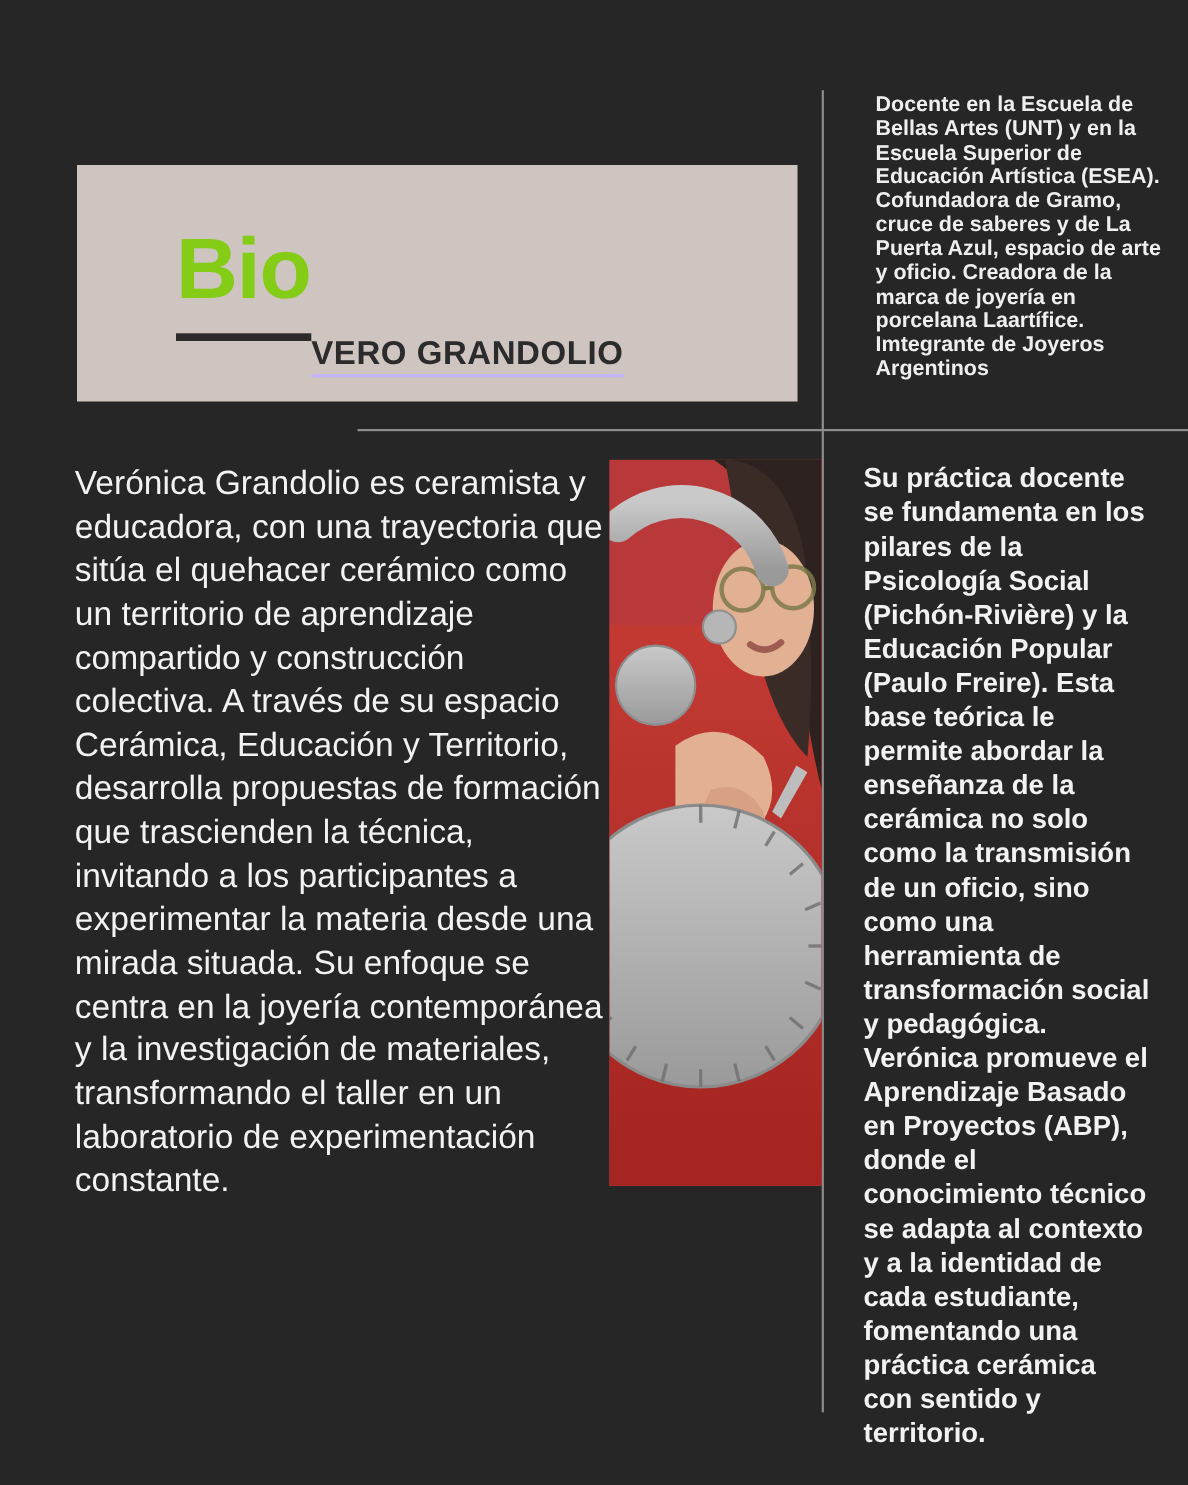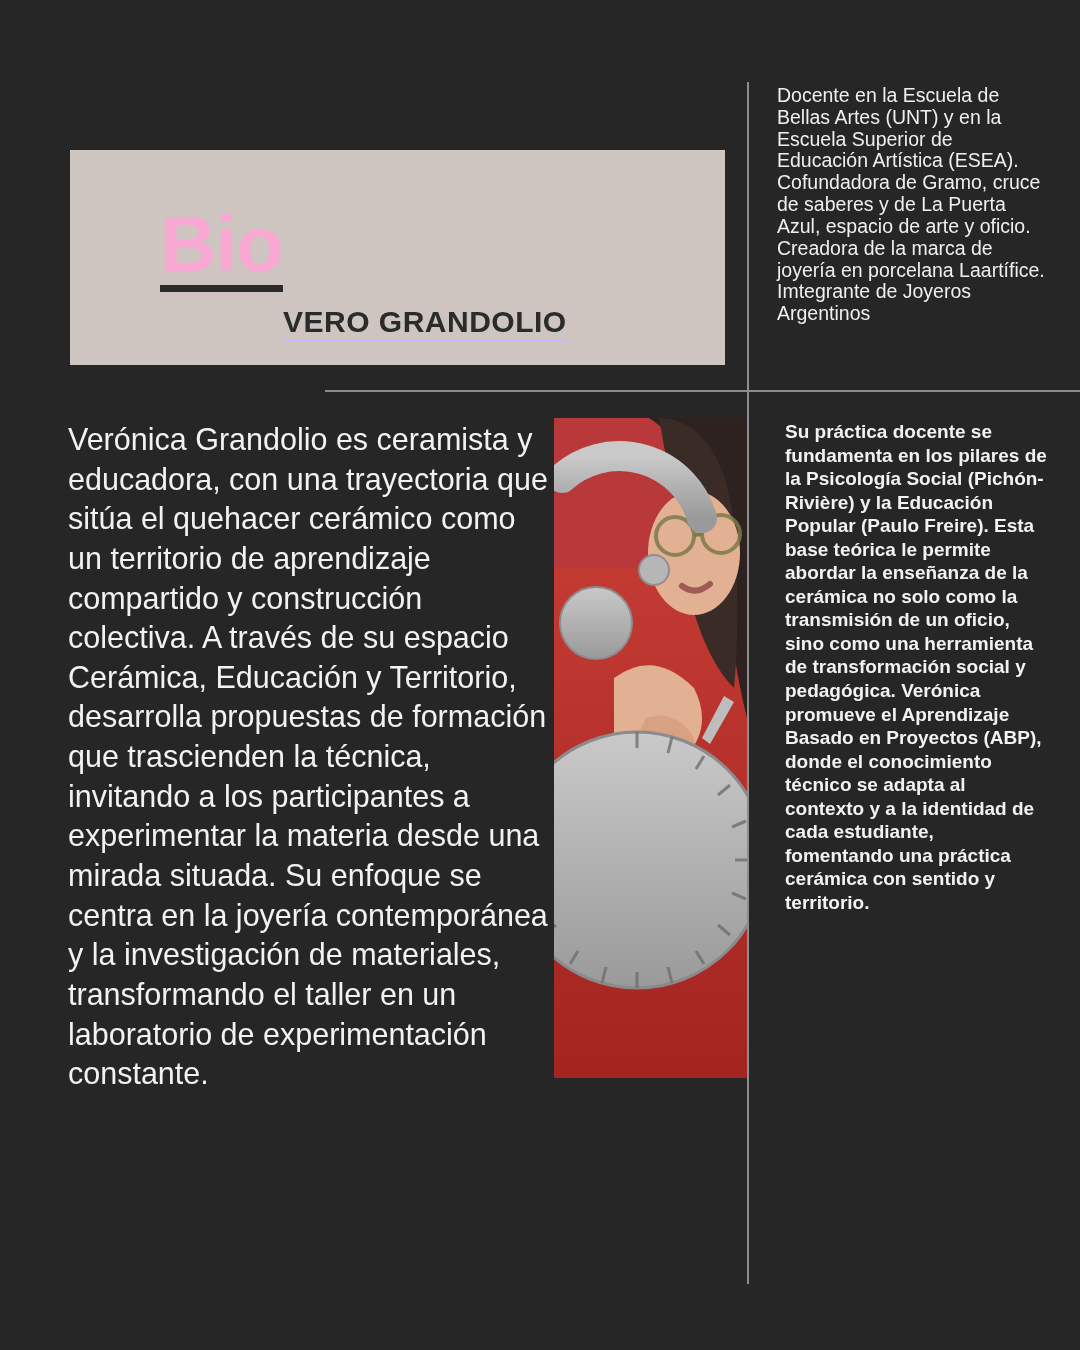--- a/index.html
+++ b/index.html
@@ -24,46 +24,46 @@
     width: 655px;
     height: 215px;
     background: #cec4c0;
   }
   .bio-title {
     position: absolute;
     left: 160px;
     top: 205px;
     font-size: 78px;
     font-weight: 700;
-    color: #f9a8d4;
+    color: #84cc16;
     letter-spacing: -1px;
     line-height: 1;
     border-bottom: 7px solid #2b2b2b;
-    padding-bottom: 2px;
+    padding-bottom: 20px;
   }
   .bio-subtitle {
     position: absolute;
     left: 283px;
     top: 305px;
     font-size: 30px;
     font-weight: 700;
     color: #2b2b2b;
     letter-spacing: 0.5px;
-    border-bottom: 1px solid #c4b5fd;
+    border-bottom: 3px solid #c4b5fd;
     padding-bottom: 1px;
   }
 
   
   .top-note {
     position: absolute;
-    left: 777px;
+    left: 796px;
     top: 85px;
     width: 268px;
     font-size: 19.5px;
-    font-weight: 400;
+    font-weight: 700;
     line-height: 1.12;
     color: #efefef;
     white-space: pre-line;
   }
 
   
   .rule-horizontal {
     position: absolute;
     left: 325px;
     top: 390px;
@@ -91,21 +91,21 @@
     line-height: 1.30;
     color: #f2f2f2;
   }
 
   
   .side-text {
     position: absolute;
     left: 785px;
     top: 420px;
     width: 262px;
-    font-size: 19px;
+    font-size: 25px;
     font-weight: 700;
     line-height: 1.24;
     color: #f2f2f2;
   }
 
   
   .photo {
     position: absolute;
     left: 554px;
     top: 418px;

